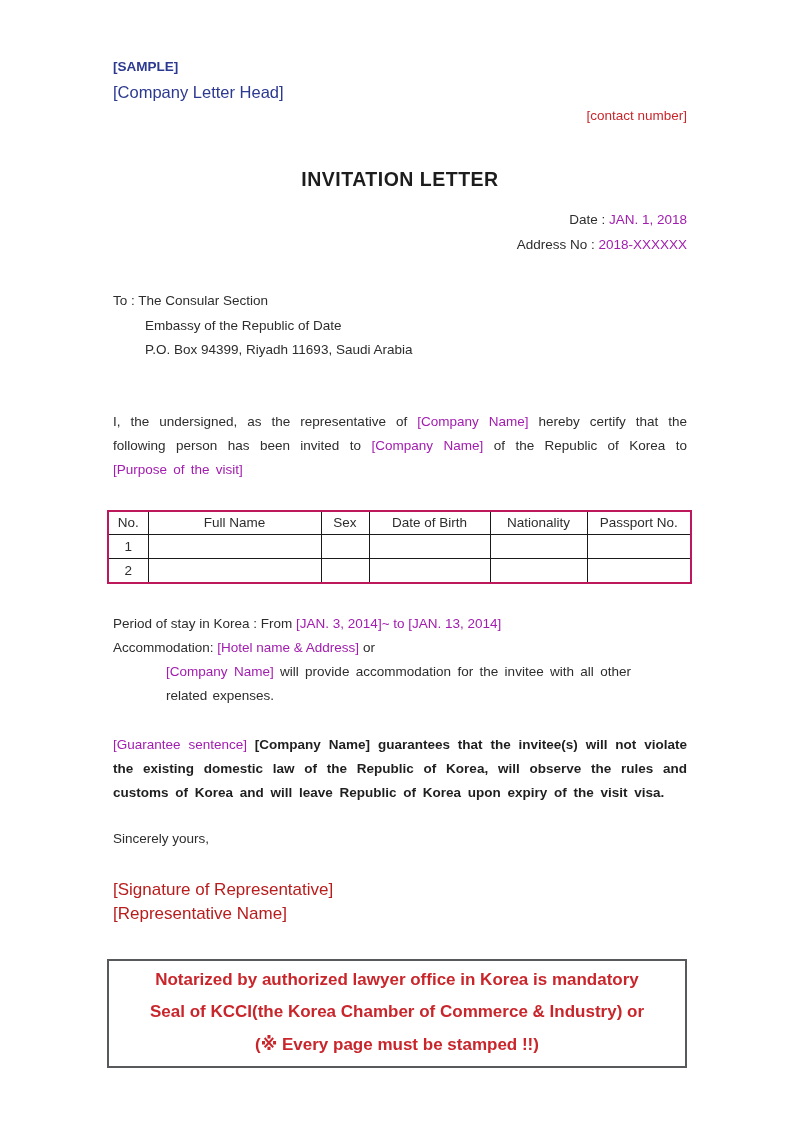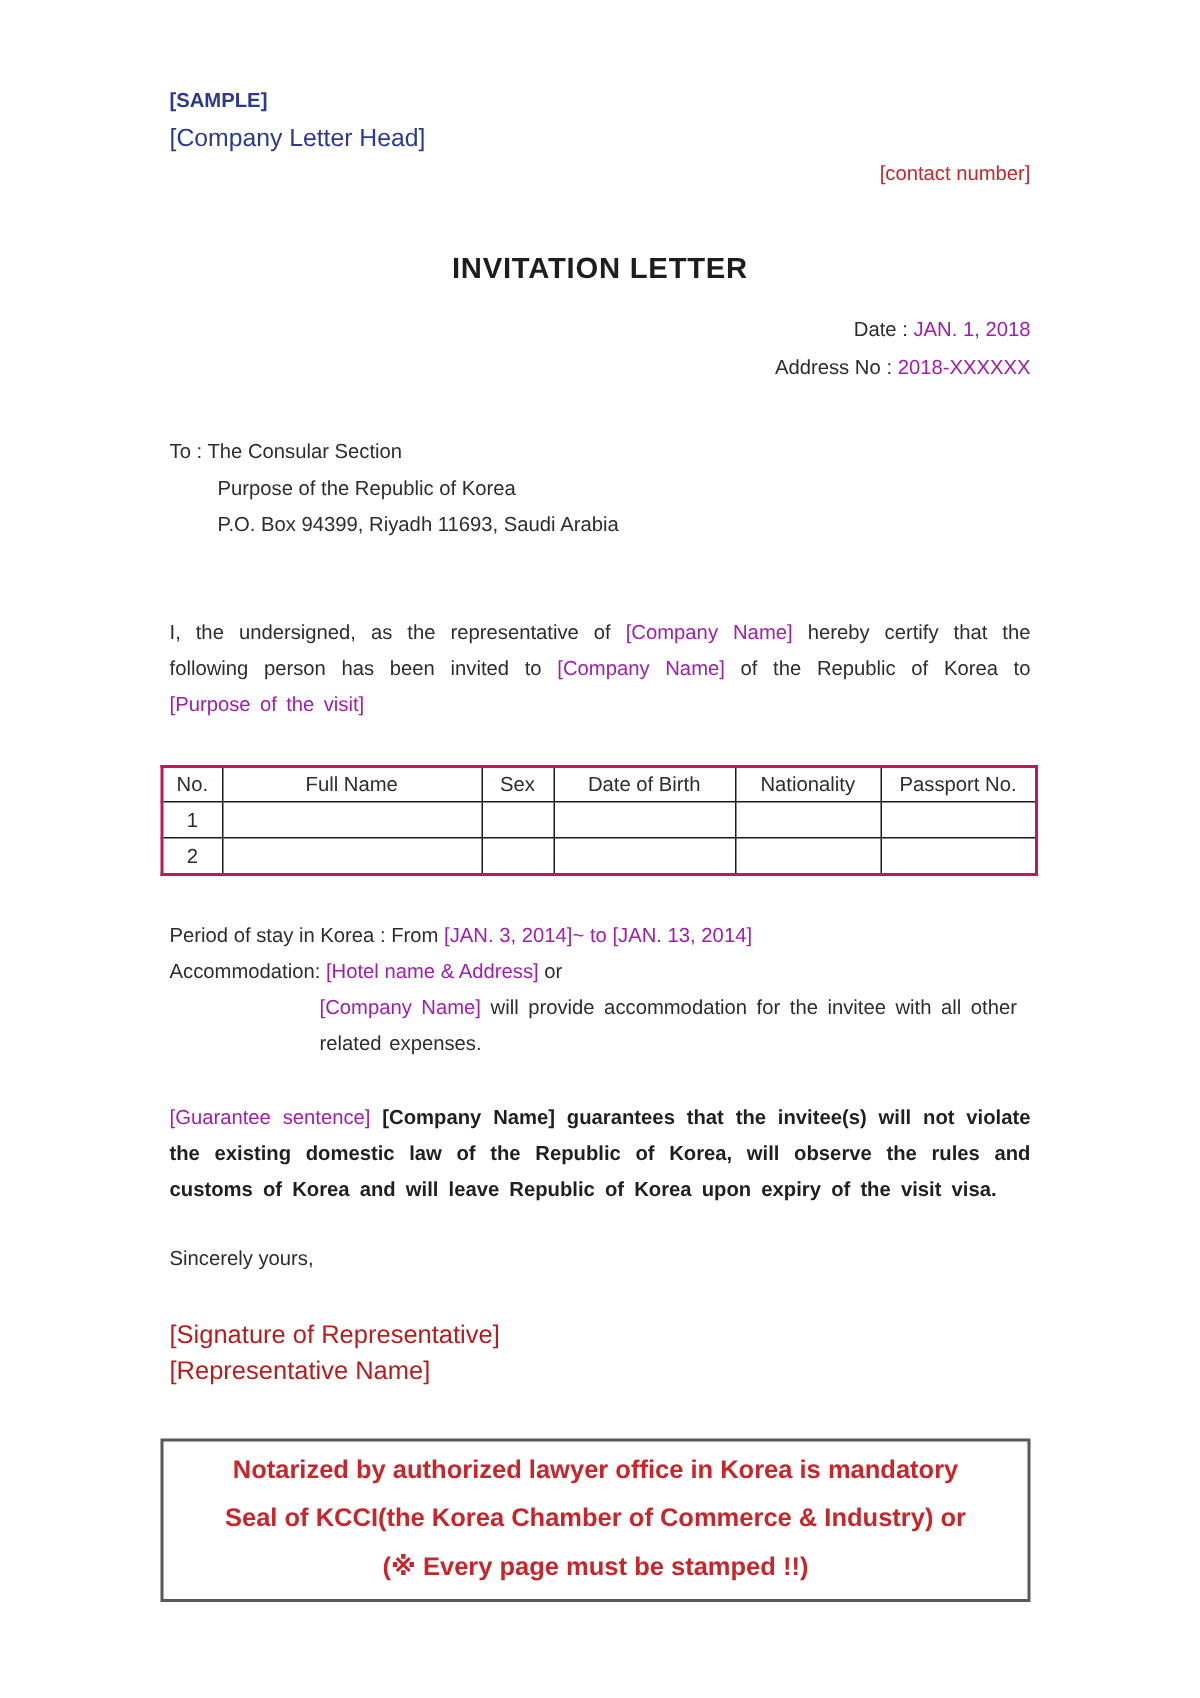--- a/index.html
+++ b/index.html
@@ -52,21 +52,21 @@
     border: 1px solid #1a1a1a;
     text-align: center; vertical-align: middle;
     font-weight: normal; height: 24px; padding: 0 2px;
   }
   table.invitees { border: 2px solid #be185d; }
   col.c-no { width: 40px; } col.c-name { width: 173px; } col.c-sex { width: 48px; }
   col.c-dob { width: 121px; } col.c-nat { width: 97px; } col.c-pass { width: 104px; }
 
   .stay-block { margin-top: 28px; font-size: 13.5px; line-height: 24px; }
   .accom-cont {
-    margin-left: 100px; width: 465px;
+    margin-left: 53px; width: 465px;
     text-align: justify; word-spacing: 1.5px;
   }
 
   .guarantee-par {
     margin-top: 25px; font-size: 13.5px; line-height: 24px;
     text-align: justify; word-spacing: 3px;
   }
   .guarantee-par .g-body { font-weight: bold; color: #1f1f1f; }
 
   .sincerely { margin-top: 25px; font-size: 13.5px; line-height: 18px; }
@@ -94,21 +94,21 @@
 
   <div class="doc-title">INVITATION LETTER</div>
 
   <div class="date-block">
     <div><span>Date : </span><span class="navy">JAN. 1, 2018</span></div>
     <div><span>Address No : </span><span class="navy">2018-XXXXXX</span></div>
   </div>
 
   <div class="to-block">
     <div>To : The Consular Section</div>
-    <div class="indent">Purpose of the Republic of Korea</div>
+    <div class="indent">Embassy of the Republic of Date</div>
     <div class="indent">P.O. Box 94399, Riyadh 11693, Saudi Arabia</div>
   </div>
 
   <div class="intro-par"><span>I, the undersigned, as the representative of </span><span class="navy">[Company Name]</span><span> hereby certify that the following person has been invited to </span><span class="navy">[Company Name]</span><span> of the Republic of Korea to </span><span class="navy">[Purpose of the visit]</span></div>
 
   <table class="invitees">
     <colgroup>
       <col class="c-no">
         <col class="c-name">
         <col class="c-sex">

